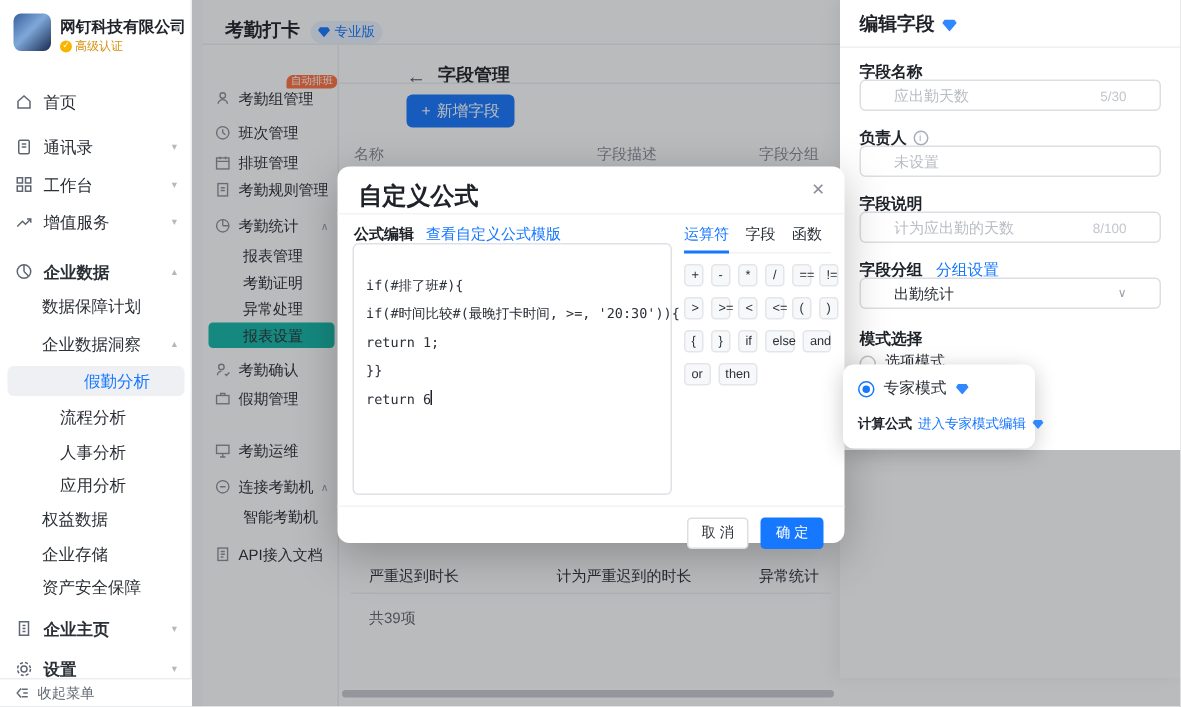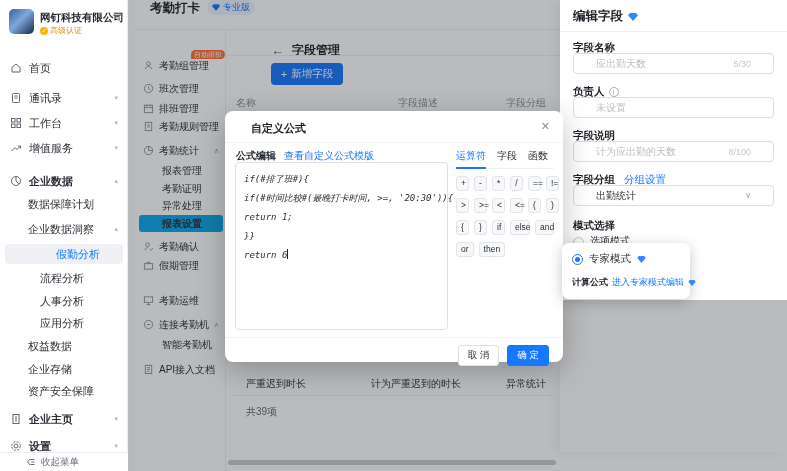--- a/index.html
+++ b/index.html
@@ -18,33 +18,33 @@
   .sb1-caret { position:absolute; right:8px; top:14px; color:#b4b8bf; font-size:8px; }
   .sb1-item { position:absolute; left:0; width:128px; height:20px; display:flex; align-items:center; gap:7px;
               padding-left:10px; font-size:11px; color:#2b2f36; cursor:default; }
   .sb1-item .lbl { white-space:nowrap; }
   .sb1-item.lv2 { padding-left:28px; }
   .sb1-item.lv3 { padding-left:40px; }
   .sb1-item .caret { position:absolute; right:10px; font-size:7px; color:#b4b8bf; }
   .sb1-item.active { left:5px; width:118px; padding-left:51px; background:#eef0f3; border-radius:4px; color:#1677ff; }
   .ic { flex:0 0 auto; }
   .sb1-foot { position:absolute; left:0; bottom:0; width:128px; height:19px; border-top:1px solid #ebedf0;
-              display:flex; align-items:center; gap:5px; padding-left:26px; font-size:9.5px; color:#646a73; background:#fff; }
+              display:flex; align-items:center; gap:5px; padding-left:10px; font-size:9.5px; color:#646a73; background:#fff; }
 
   
   .ws { position:absolute; left:128px; top:0; width:432px; height:471px; background:#fbfbfc; }
-  .topbar { position:absolute; left:7px; top:0; width:425px; height:30px; background:#fff; border-bottom:1px solid #eef0f2; display:flex; align-items:flex-start; }
+  .topbar { position:absolute; left:7px; top:0; width:425px; height:30px; background:#fff; border-bottom:1px solid #eef0f2; display:flex; align-items:flex-end; }
   .app-title { margin-left:15px; font-size:12.5px; font-weight:bold; color:#1f2329; }
   .pro-badge { margin-left:7px; display:flex; align-items:center; gap:3px; font-size:9px; color:#1677ff;
                background:rgba(22,119,255,.08); padding:1px 5px; border-radius:8px; }
   .sb2 { position:absolute; left:7px; top:30px; width:90px; height:441px; background:#fff; }
   .sb2-item { position:absolute; left:4px; width:84px; height:17px; display:flex; align-items:center; gap:5px;
               padding-left:4px; font-size:10px; color:#2b2f36; white-space:nowrap; }
   .sb2-item.sub { padding-left:23px; }
-  .sb2-item.active { background:#0ea5e9; border-radius:3px;font-weight:bold; }
+  .sb2-item.active { background:#14b8a6; border-radius:3px; }
   .sb2-item .caret { position:absolute; right:4px; font-size:7px; color:#9aa0a8; }
   .mini-badge { position:absolute; left:52px; top:-7px; background:#ff7040; color:#fff; font-size:7px; line-height:9px;
                 padding:0 3px; border-radius:5px 5px 5px 1px; white-space:nowrap; }
 
   .content { position:absolute; left:97px; top:30px; width:335px; height:441px; background:#fff; border-left:1px solid #eef0f2; }
   .page-head { position:absolute; left:45px; top:12px; display:flex; align-items:center; gap:8px;
                font-size:12px; font-weight:bold; color:#1f2329; }
   .back-arrow { font-size:13px; color:#4e5property4; color:#4e5561; font-weight:normal; }
   .head-divider { position:absolute; left:0; top:25px; width:335px; height:1px; background:#eef0f2; }
   .add-btn { position:absolute; left:45px; top:33px; height:22px; padding:0 10px; background:#1677ff; color:#fff;
@@ -81,27 +81,27 @@
   
   .spotlight { position:absolute; left:562px; top:243px; width:128px; height:56px; background:#fff; border-radius:7px;
                box-shadow:0 3px 14px rgba(0,0,0,.22); z-index:40; }
   .spot-radio { position:absolute; left:10px; top:9px; display:flex; align-items:center; gap:6px; font-size:10.5px; color:#2b2f36; }
   .spot-calc { position:absolute; left:10px; top:33px; display:flex; align-items:center; gap:4px; font-size:9px; white-space:nowrap; }
   .spot-calc .calc-label { font-weight:bold; color:#1f2329; }
 
   
   .modal { position:absolute; left:225px; top:111px; width:338px; height:251px; background:#fff; border-radius:8px;
            box-shadow:0 8px 30px rgba(0,0,0,.25); z-index:30; }
-  .modal-title { position:absolute; left:14px; top:10px; font-size:11px; font-weight:bold; color:#1f2329;margin-left:12px; }
+  .modal-title { position:absolute; left:14px; top:10px; font-size:16px; font-weight:bold; color:#1f2329; }
   .modal-close { position:absolute; right:13px; top:9px; font-size:11px; color:#8a8f99; }
   .modal-tdiv { position:absolute; left:0; top:31px; width:338px; height:1px; background:#f2f3f5; }
   .editor-row { position:absolute; left:11px; top:38px; display:flex; gap:8px; font-size:10px; }
   .editor-row .ed-label { font-weight:bold; color:#1f2329; }
   .formula-box { position:absolute; left:10px; top:51px; width:213px; height:168px; border:1px solid #dfe1e6; border-radius:4px;
-                 padding:7px 8px; font-family:"DejaVu Sans Mono","Liberation Mono",monospace; font-size:9px; color:#2b2f36;font-style:italic; }
+                 padding:19px 8px; font-family:"DejaVu Sans Mono","Liberation Mono",monospace; font-size:9px; color:#2b2f36; }
   .formula-box .ln { line-height:19px; white-space:nowrap; }
   .caret-bar { display:inline-block; width:1px; height:10px; background:#1f2329; vertical-align:-1px; }
   .op-panel { position:absolute; left:231px; top:38px; width:98px; }
   .op-tabs { display:flex; gap:11px; font-size:10px; color:#2b2f36; padding-bottom:5px; border-bottom:1px solid #f0f1f3; }
   .op-tab.on { color:#1677ff; position:relative; }
   .op-tab.on::after { content:""; position:absolute; left:0; right:0; bottom:-6px; height:2px; background:#1677ff; }
   .chip-row { display:flex; gap:5px; margin-top:7px; }
   .chip { min-width:13px; padding:1px 4px; background:#f7f8fa; border:1px solid #e3e5e9; border-radius:3px;
           font-size:8.5px; color:#2b2f36; text-align:center; line-height:11px; }
   .modal-fdiv { position:absolute; left:0; top:226px; width:338px; height:1px; background:#f2f3f5; }

